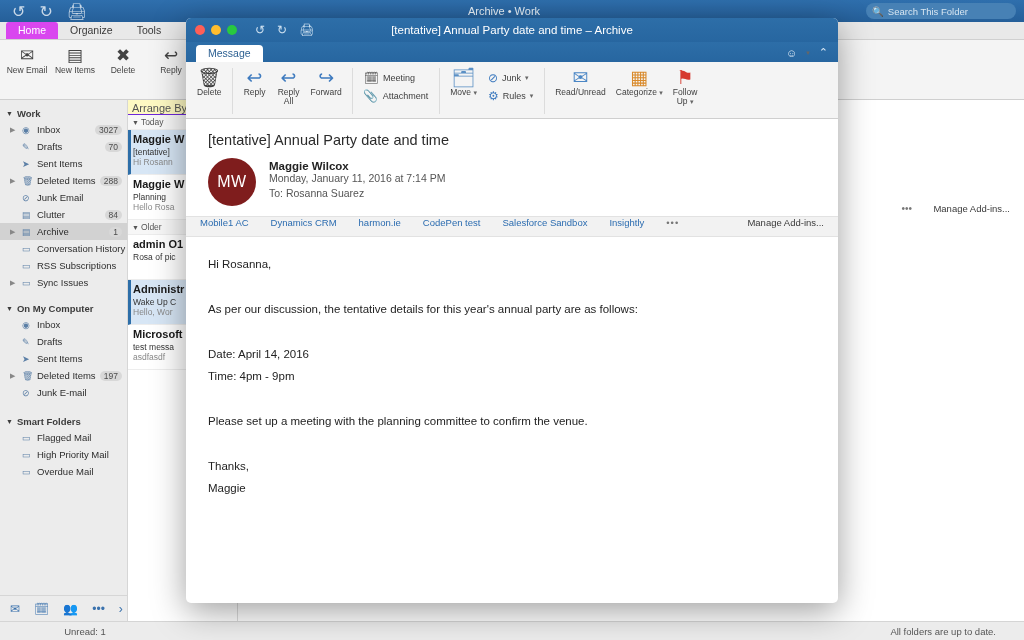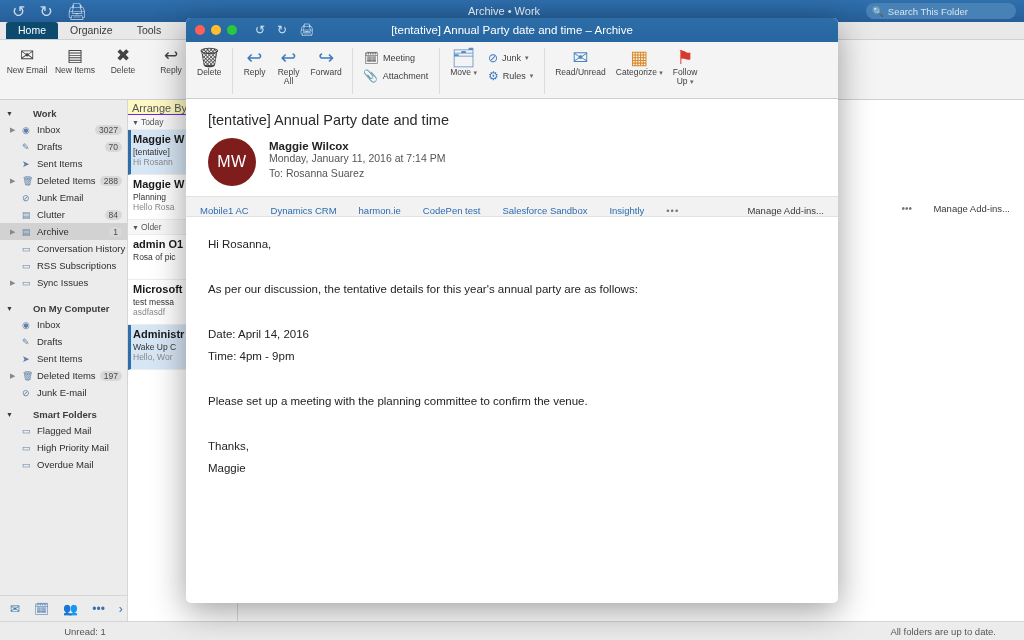--- a/index.html
+++ b/index.html
@@ -57,21 +57,21 @@
     display: flex; align-items: flex-end;
     padding-left: 6px;
     font-size: 10.5px; color: #3a3a3a;
     flex: 0 0 18px;
   }
   .ribbon-tab {
     padding: 2px 12px 3px 12px;
     border-radius: 3px 3px 0 0;
   }
   .ribbon-tab.active {
-    background: #0c4a6e; color: #fff;
+    background: #d946ef; color: #fff;
   }
   .ribbon-body {
     height: 60px;
     background: #f4f4f4;
     border-bottom: 1px solid #cfcfcf;
     display: flex; align-items: flex-start;
     padding: 4px 4px 0 4px;
     gap: 2px;
     flex: 0 0 60px;
   }
@@ -94,21 +94,21 @@
     background: #ececec;
     border-right: 1px solid #d6d6d6;
     font-size: 9.5px; color: #2d2d2d;
     padding-top: 4px;
     display: flex; flex-direction: column;
   }
   .sb-scroll { flex: 1; overflow: hidden; }
   .sb-group {
     padding: 4px 6px 2px 6px;
     font-weight: bold; font-size: 9.5px; color: #3c3c3c;
-    display: flex; align-items: center; gap: 20px;
+    display: flex; align-items: center; gap: 4px;
   }
   .sb-row {
     display: flex; align-items: center;
     height: 17px;
     padding-left: 10px;
     gap: 4px;
     position: relative;
   }
   .sb-row .caret { width: 8px; font-size: 7px; color: #888; }
   .sb-row .ic { font-size: 9px; color: #5b7fa6; width: 11px; }
@@ -273,21 +273,21 @@
   .mw-hdr .meta { padding-top: 2px; }
   .meta .nm { font-size: 11.5px; font-weight: bold; color: #222; }
   .meta .dt { font-size: 10.5px; color: #555; }
   .meta .to { font-size: 10.5px; color: #555; margin-top: 3px; }
 
   .addinbar {
     height: 21px;
     background: #f2f2f2;
     border-top: 1px solid #e2e2e2;
     border-bottom: 1px solid #e2e2e2;
-    display: flex; align-items: flex-end;
+    display: flex; align-items: flex-start;
     padding: 0 14px 0 14px;
     gap: 22px;
     font-size: 9.5px;
     flex: 0 0 21px;
   }
   .addin { color: #2b6cb0; }
   .addin.dots { color: #777; letter-spacing: 1px; }
   .addin-manage { margin-left: auto; color: #3a3a3a; }
 
   .mw-body {
@@ -444,21 +444,21 @@
             <span class="ic">🗑</span>
             <span class="lbl">Deleted Items</span>
             <span class="cnt">197</span>
           </div>
           <div class="sb-row">
             <span class="caret"></span>
             <span class="ic">⊘</span>
             <span class="lbl">Junk E-mail</span>
           </div>
 
-          <div class="sb-group" style="margin-top:4px">
+          <div class="sb-group" style="margin-top:11px">
             <span style="font-size:7px">▼</span>
             <span>Smart Folders</span>
           </div>
           <div class="sb-row">
             <span class="caret"></span>
             <span class="ic">▭</span>
             <span class="lbl">Flagged Mail</span>
           </div>
           <div class="sb-row">
             <span class="caret"></span>
@@ -500,29 +500,29 @@
         </div>
 
         <div class="ml-group">
           <span style="font-size:7px">▼ </span>
           <span>Older</span>
         </div>
         <div class="ml-item">
           <div class="from">admin O1</div>
           <div class="subj">Rosa of pic</div>
         </div>
+        <div class="ml-item sel-bar">
+          <div class="from">Administr</div>
+          <div class="subj">Wake Up C</div>
+          <div class="prev">Hello, Wor</div>
+        </div>
         <div class="ml-item">
           <div class="from">Microsoft</div>
           <div class="subj">test messa</div>
           <div class="prev">asdfasdf</div>
-        </div>
-        <div class="ml-item sel-bar">
-          <div class="from">Administr</div>
-          <div class="subj">Wake Up C</div>
-          <div class="prev">Hello, Wor</div>
         </div>
       </div>
 
       <div class="readpane">
         <div class="rp-dots">•••</div>
         <div class="rp-addins">Manage Add-ins...</div>
       </div>
     </div>
 
     <div class="statusbar">
@@ -540,20 +540,28 @@
         <span class="tl g"></span>
       </div>
       <div class="mw-navicons">
         <span>↺</span>
         <span>↻</span>
         <span>🖨</span>
       </div>
       <div class="mw-title">[tentative] Annual Party date and time – Archive</div>
     </div>
 
+    <div class="mw-tabbar">
+      <div class="mw-tab">Message</div>
+      <div class="mw-tab-right">
+        <span>☺</span>
+        <span class="caret-dn">▾</span>
+        <span>⌃</span>
+      </div>
+    </div>
 
     <div class="mw-ribbon">
       <div class="mw-btn">
         <span class="g">🗑</span>
         <span>Delete</span>
       </div>
       <div class="mw-sep"></div>
       <div class="mw-btn">
         <span class="g" style="color:#3f7bbf">↩</span>
         <span>Reply</span>

